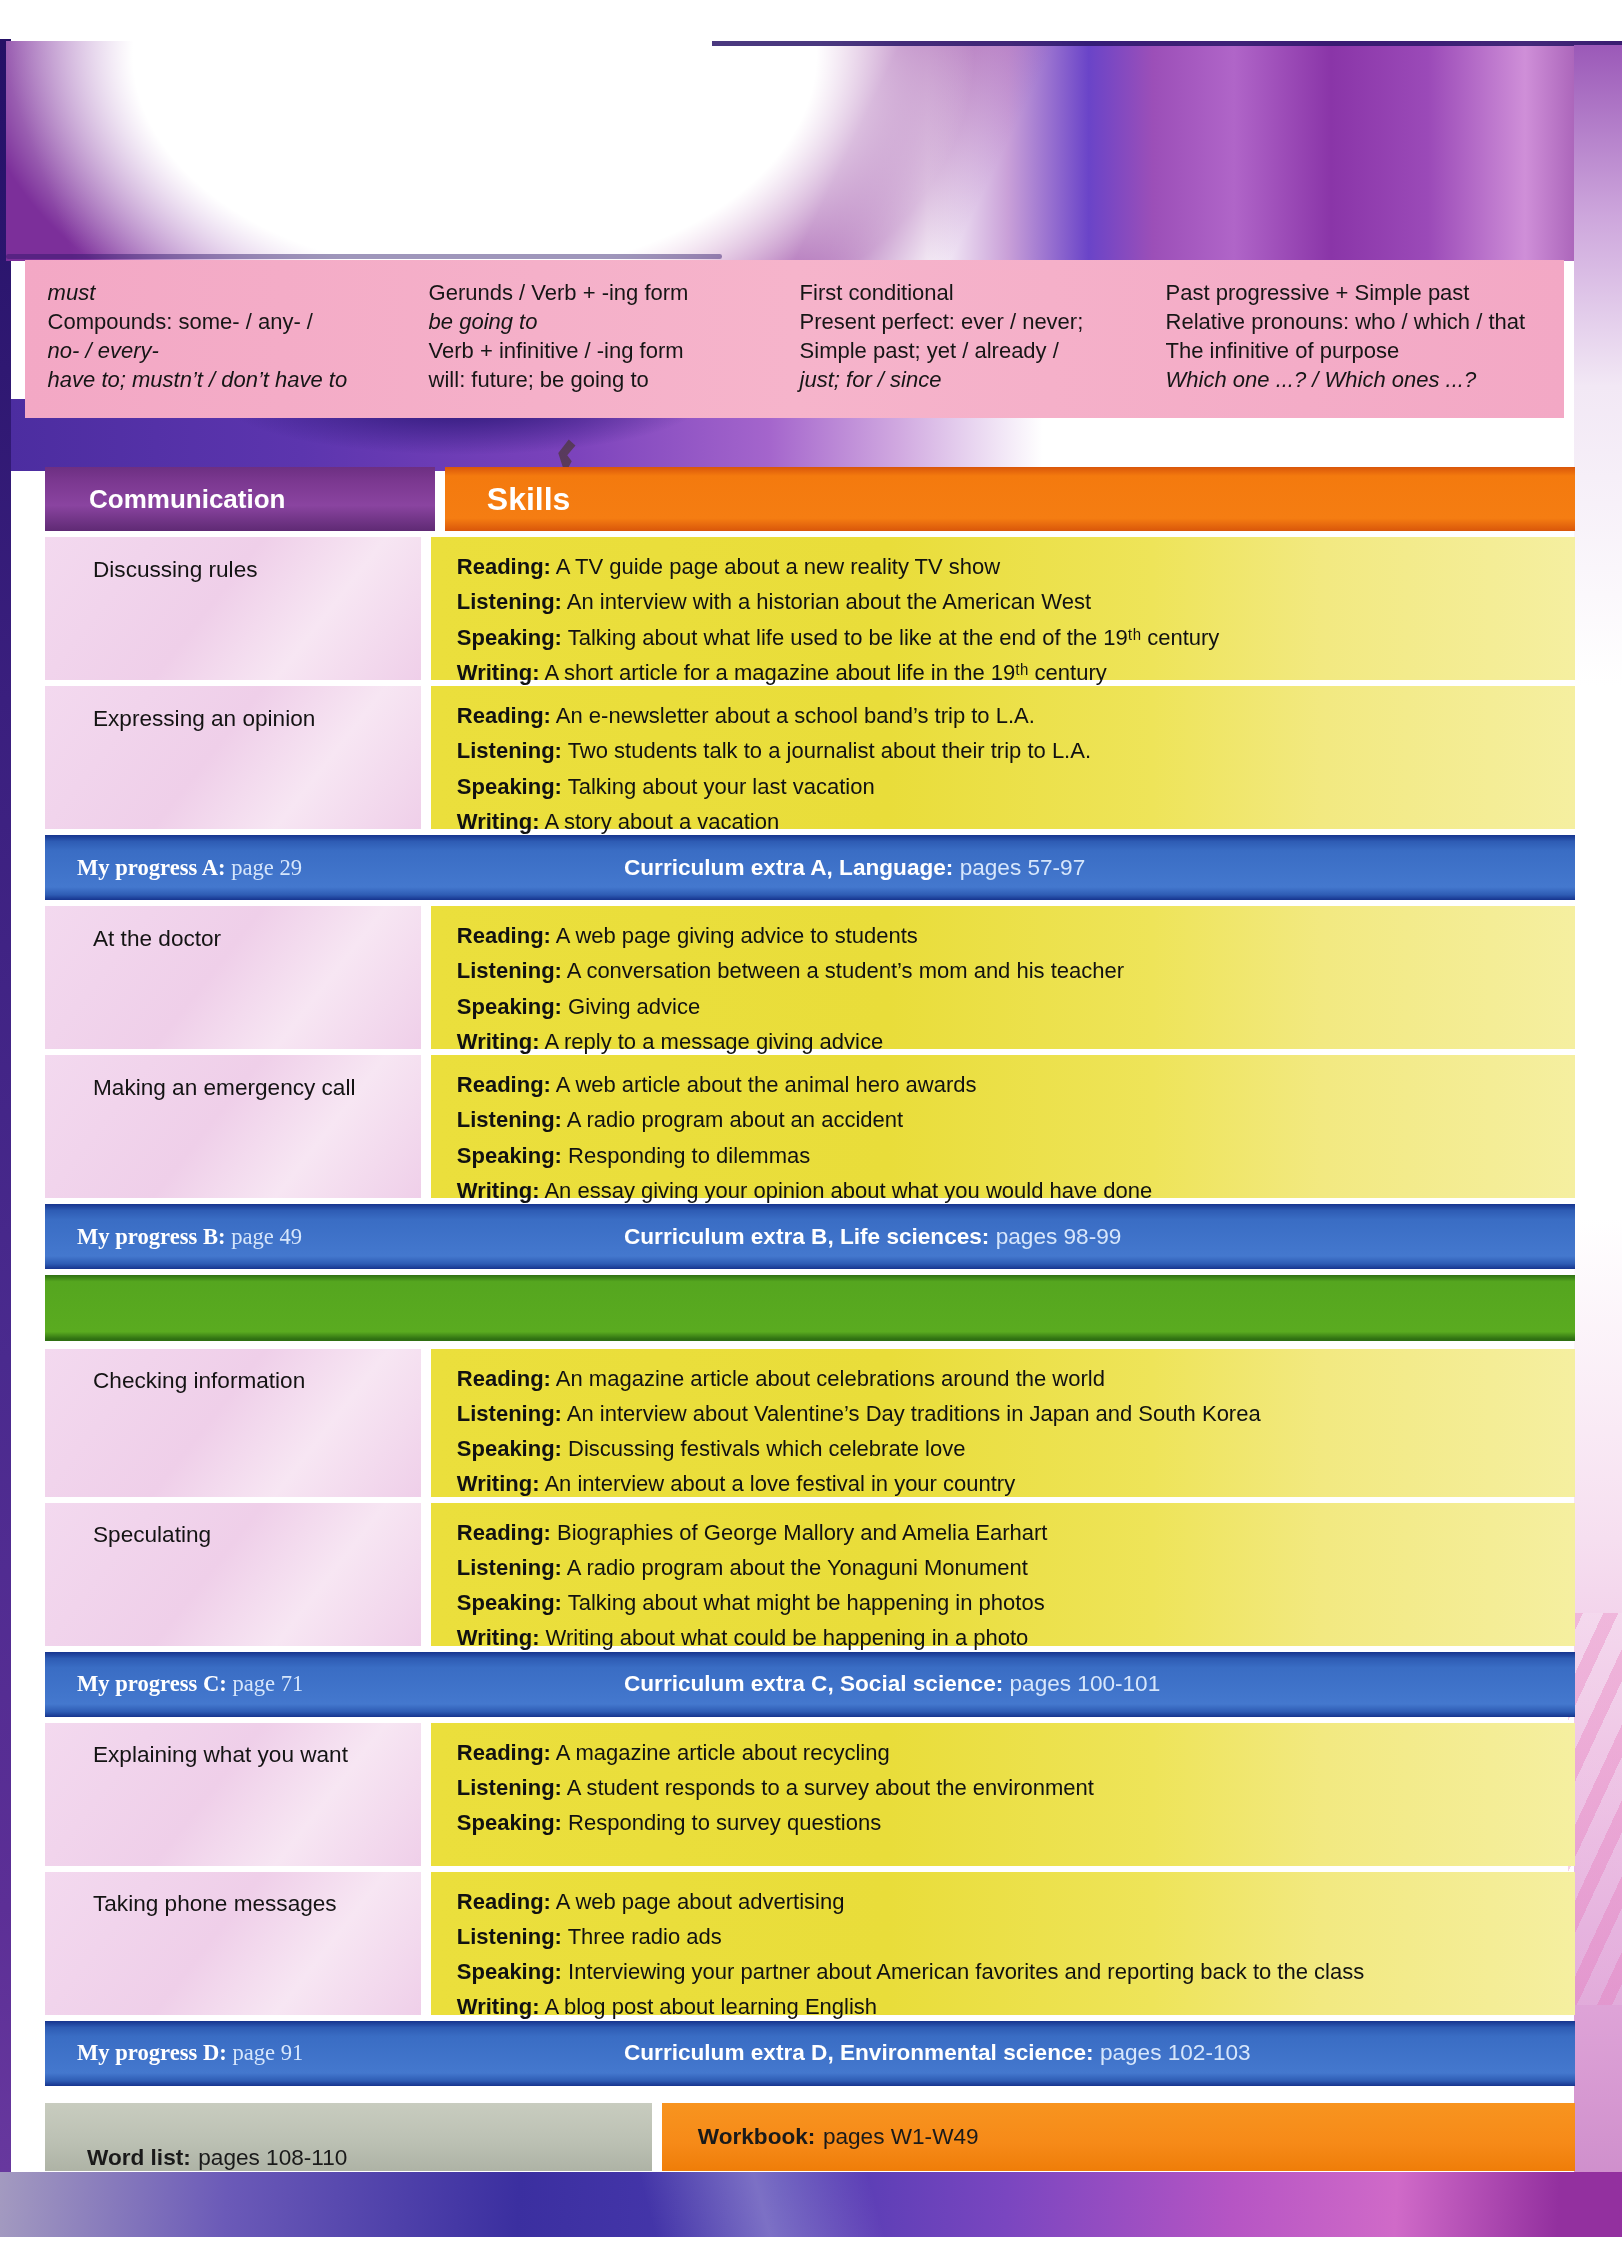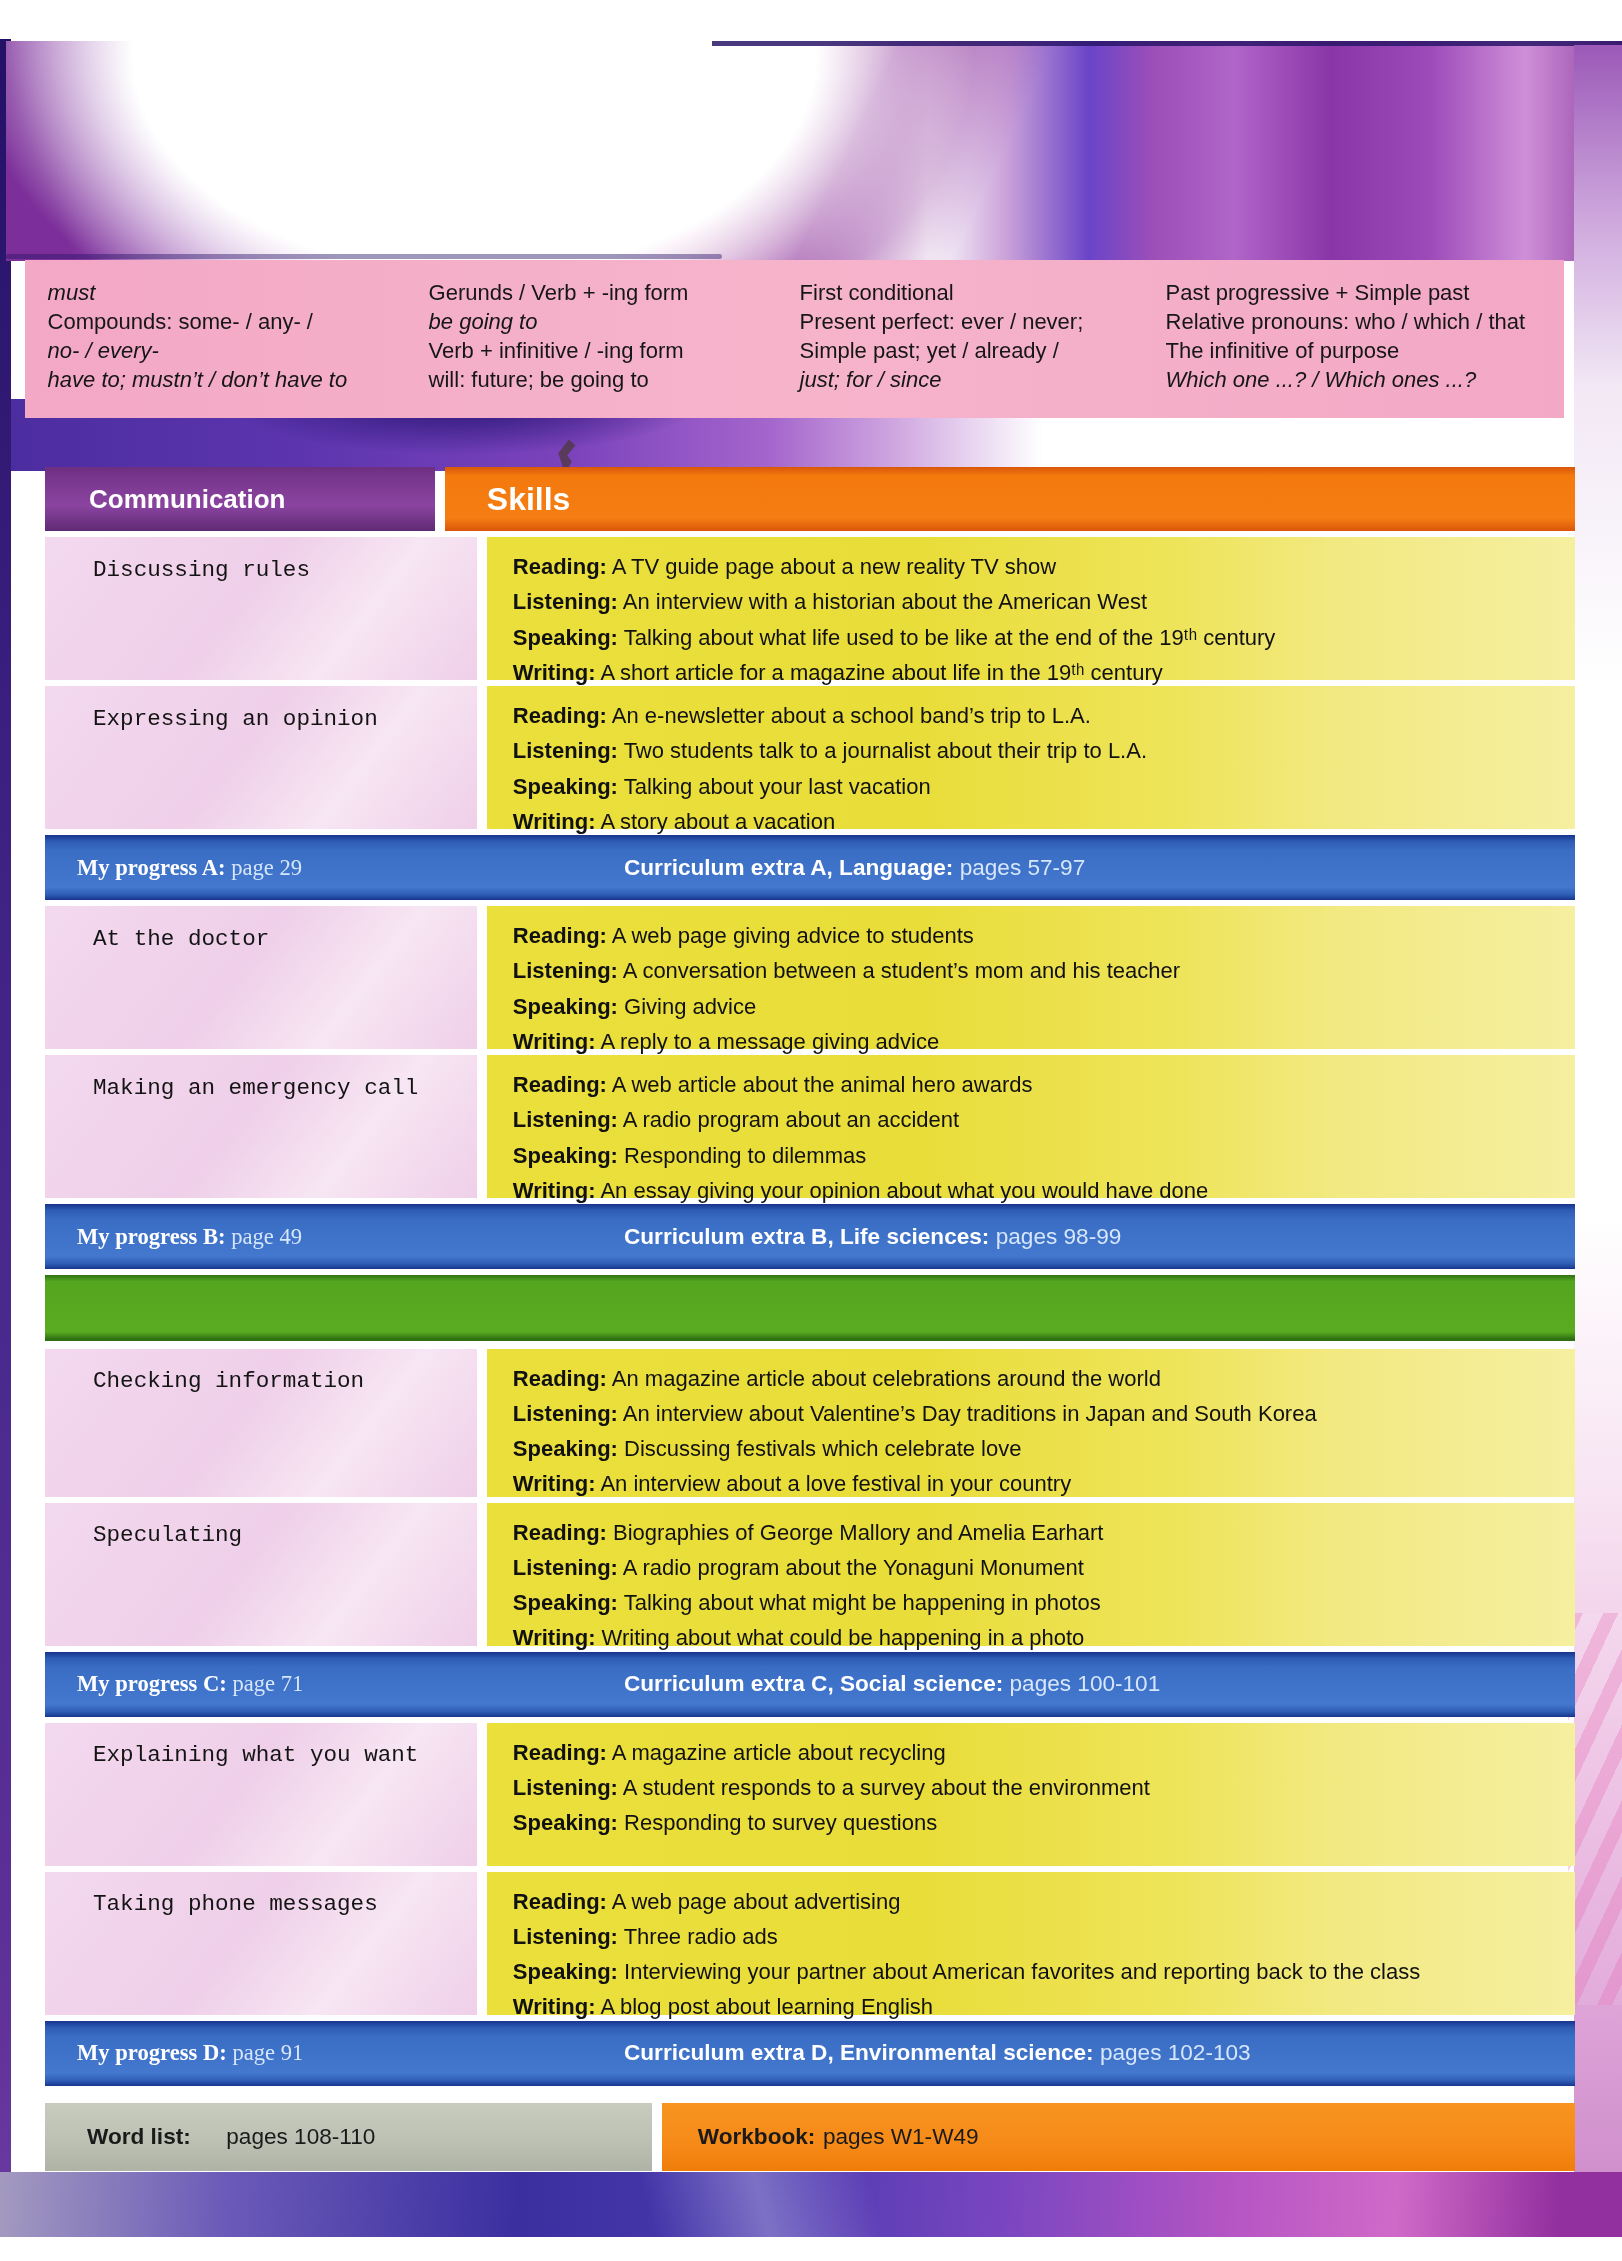--- a/index.html
+++ b/index.html
@@ -44,40 +44,40 @@
   .toc-table{position:absolute;left:45px;top:467px;width:1530px;}
   .thead{display:flex;height:64px;margin-bottom:6px;}
   .th-comm{width:390px;box-sizing:border-box;display:flex;align-items:center;padding-left:44px;
     background:linear-gradient(180deg,#6d2f82,var(--header_purple,#7b3890) 22%,#8a44a0 60%,#5f2a74 100%);
     color:#fff;font-weight:bold;font-size:26px;}
   .th-skills{margin-left:9.8px;flex:1;box-sizing:border-box;display:flex;align-items:center;padding-left:42px;
     background:linear-gradient(180deg,#d9560a,var(--header_orange,#f47a0e) 14%,#f57d12 80%,#d9560a 100%);
     color:#fff;font-weight:bold;font-size:32px;}
   .srow{display:flex;height:143px;margin-bottom:6px;}
   .srow.tall{height:148px;}
-  .ccell{width:432px;box-sizing:border-box;padding:19.6px 10.6px 0 48px;font-size:22.6px;color:#141414;
-    background:linear-gradient(128deg,#f3d9ef,var(--cell_pink,#efcfe9) 45%,#f7e6f3 70%,var(--cell_pink,#efcfe9));font-family:Liberation Mono, monospace;}
+  .ccell{width:376px;box-sizing:border-box;padding:19.6px 10.6px 0 48px;font-size:22.6px;color:#141414;
+    background:linear-gradient(128deg,#f3d9ef,var(--cell_pink,#efcfe9) 45%,#f7e6f3 70%,var(--cell_pink,#efcfe9));}
   .gapcol{width:9.8px;}
   .kcell{flex:1;box-sizing:border-box;padding:15px 15px 0 26px;font-size:22px;color:#111;
     background:linear-gradient(90deg,#ebdf3c,var(--cell_yellow,#e9dd3a) 40%,#eee459 63%,#f2e981 78%,#f5efa0 100%);}
   .kline{line-height:30px;margin-bottom:5.3px;white-space:nowrap;}
   .kline b{font-weight:bold;}
   .pbar{display:flex;align-items:center;height:65px;margin-bottom:6px;color:#fff;font-size:22.6px;
     background:linear-gradient(180deg,var(--bar_blue_dark,#16348e) 0%,#2e5cb4 10%,var(--bar_blue,#3a6dc4) 24%,#4478ce 80%,#2e5cb4 92%,var(--bar_blue_dark,#16348e) 100%);}
   .pleft{padding-left:32px;width:579px;box-sizing:border-box;white-space:nowrap;font-family:Liberation Serif, serif;}
   .pright{flex:1;white-space:nowrap;}
   .pbar b{font-weight:bold;}
   .pval{color:var(--bar_blue_value,#d6e6fb);}
   .greenbar{height:66px;margin-bottom:7.5px;
     background:linear-gradient(180deg,#2f7012 0%,var(--bar_green,#55a61f) 10%,#5aab20 86%,#2f7012 97%);}
 
   
   .footer-bars{position:absolute;left:45px;top:2103px;width:1530px;height:68px;display:flex;font-size:22.6px;color:#1a1a1a;}
-  .wordlist{width:607px;box-sizing:border-box;display:flex;align-items:center;padding-left:42px;white-space:nowrap;
-    background:linear-gradient(180deg,#c8ccbf,var(--bar_gray,#bcc1b4) 55%,#aeb3a5);gap:28px;}
+  .wordlist{width:607px;box-sizing:border-box;display:flex;align-items:flex-end;padding-left:42px;white-space:nowrap;
+    background:linear-gradient(180deg,#c8ccbf,var(--bar_gray,#bcc1b4) 55%,#aeb3a5);}
   .workbook{margin-left:9.8px;flex:1;box-sizing:border-box;display:flex;align-items:center;padding-left:36px;white-space:nowrap;
     background:linear-gradient(180deg,#f8941f,var(--bar_orange,#f68a18) 60%,#ef7d08);}
   .footer-bars b{font-weight:bold;margin-right:7.5px;}
 
   .cursor-mark{position:absolute;left:556px;top:438px;width:21px;height:39px;opacity:.8;}
 </style>
 </head>
 <body>
 
 <div class="page">

